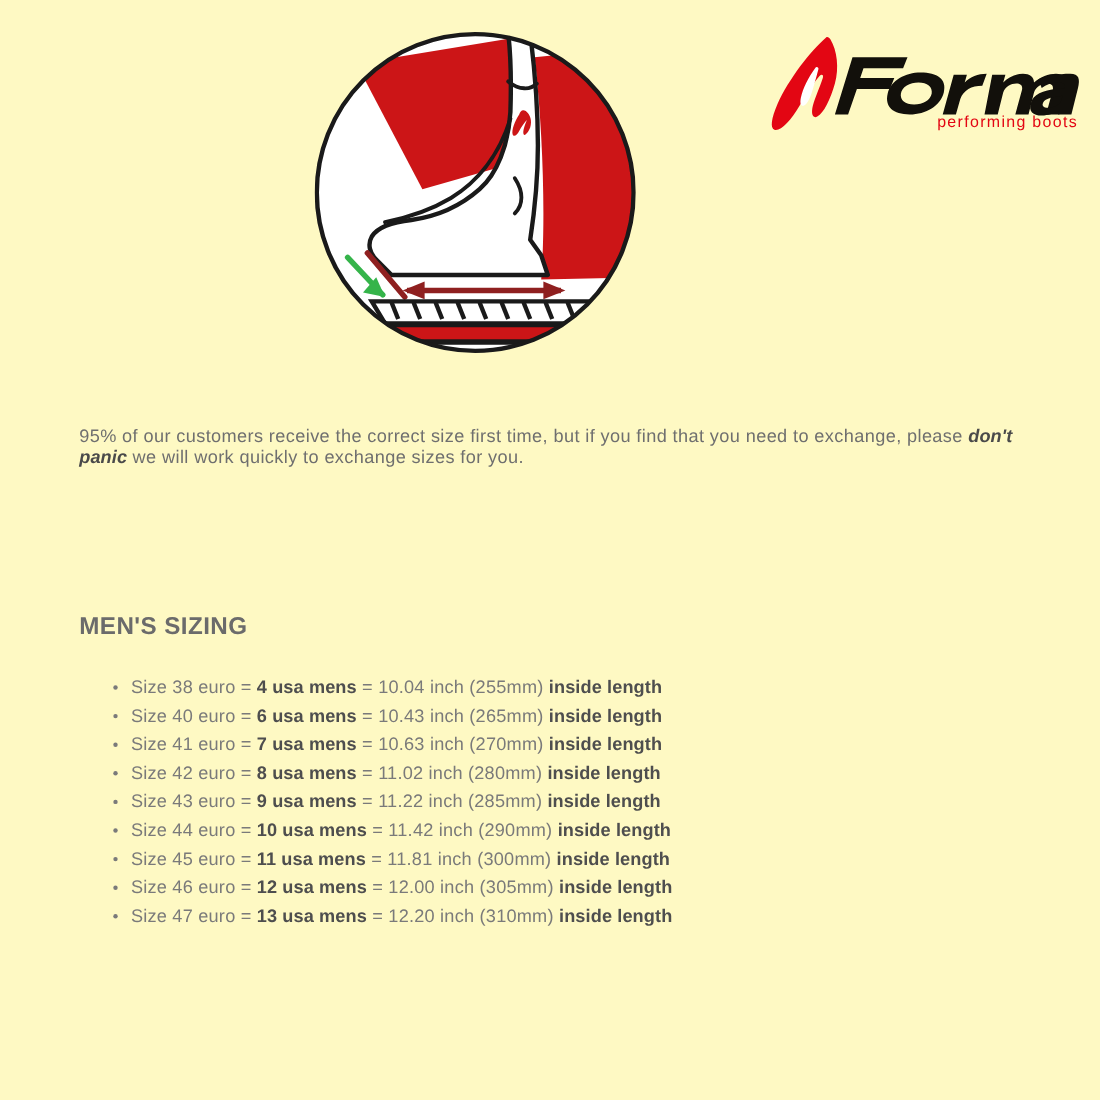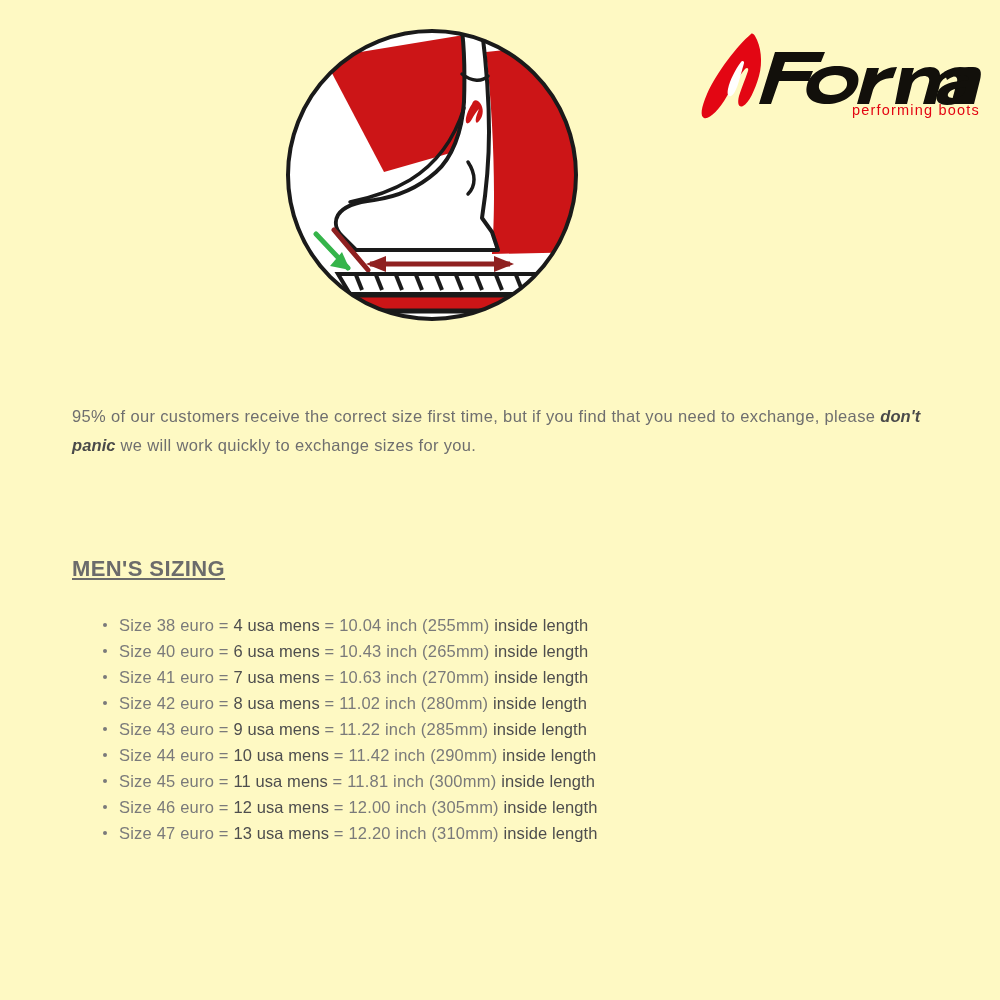--- a/index.html
+++ b/index.html
@@ -25,44 +25,43 @@
   
   #illustration {
     position:absolute;
     left:286px; top:22px;
     width:292px; height:305px;
   }
 
   
   #intro {
     position:absolute;
-    left:72px; top:402px;
+    left:72px; top:388px;
     width:890px;
     font-size:16.5px;
-    line-height:29px;
+    line-height:19px;
     letter-spacing:0.35px;
     color:#6f6f6f;
     font-weight:400;
   }
   #intro .strong {
     font-weight:bold;
     font-style:italic;
     color:#4a4a4a;
     letter-spacing:0.1px;
   }
 
   
   #sizing-heading {
     position:absolute;
     left:72px; top:556px;
     font-size:22px;
     font-weight:bold;
     letter-spacing:0.4px;
     color:#6b6b6b;
-    text-decoration:underline;
   }
 
   
   #size-list {
     position:absolute;
     left:100px; top:612px;
     width:800px;
     list-style:none;
   }
   #size-list li {
@@ -77,21 +76,21 @@
   }
   #size-list li::before {
     content:"";
     position:absolute;
     left:3px; top:11px;
     width:4px; height:4px;
     border-radius:50%;
     background:#7a7a7a;
   }
   #size-list .b {
-    font-weight:normal;
+    font-weight:bold;
     color:#4e4e4e;
     letter-spacing:0.1px;
   }
   #size-list .paren {
     color:#7a7a7a;
   }
 </style>
 </head>
 <body>
 

